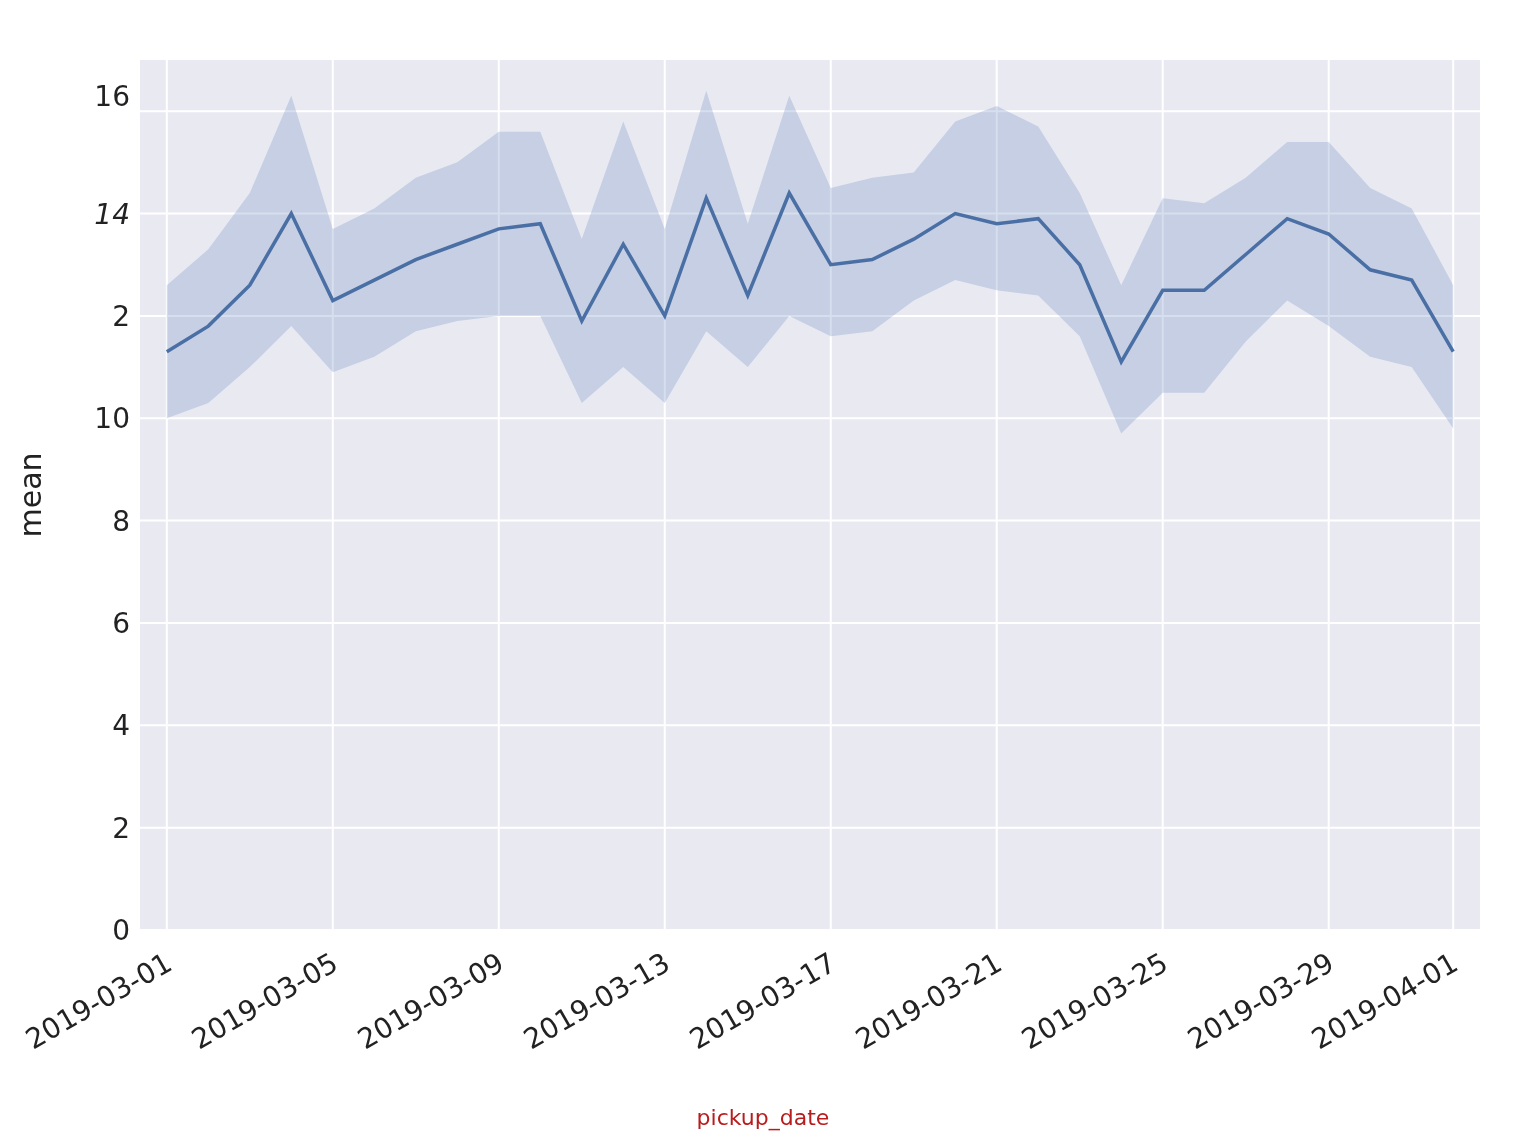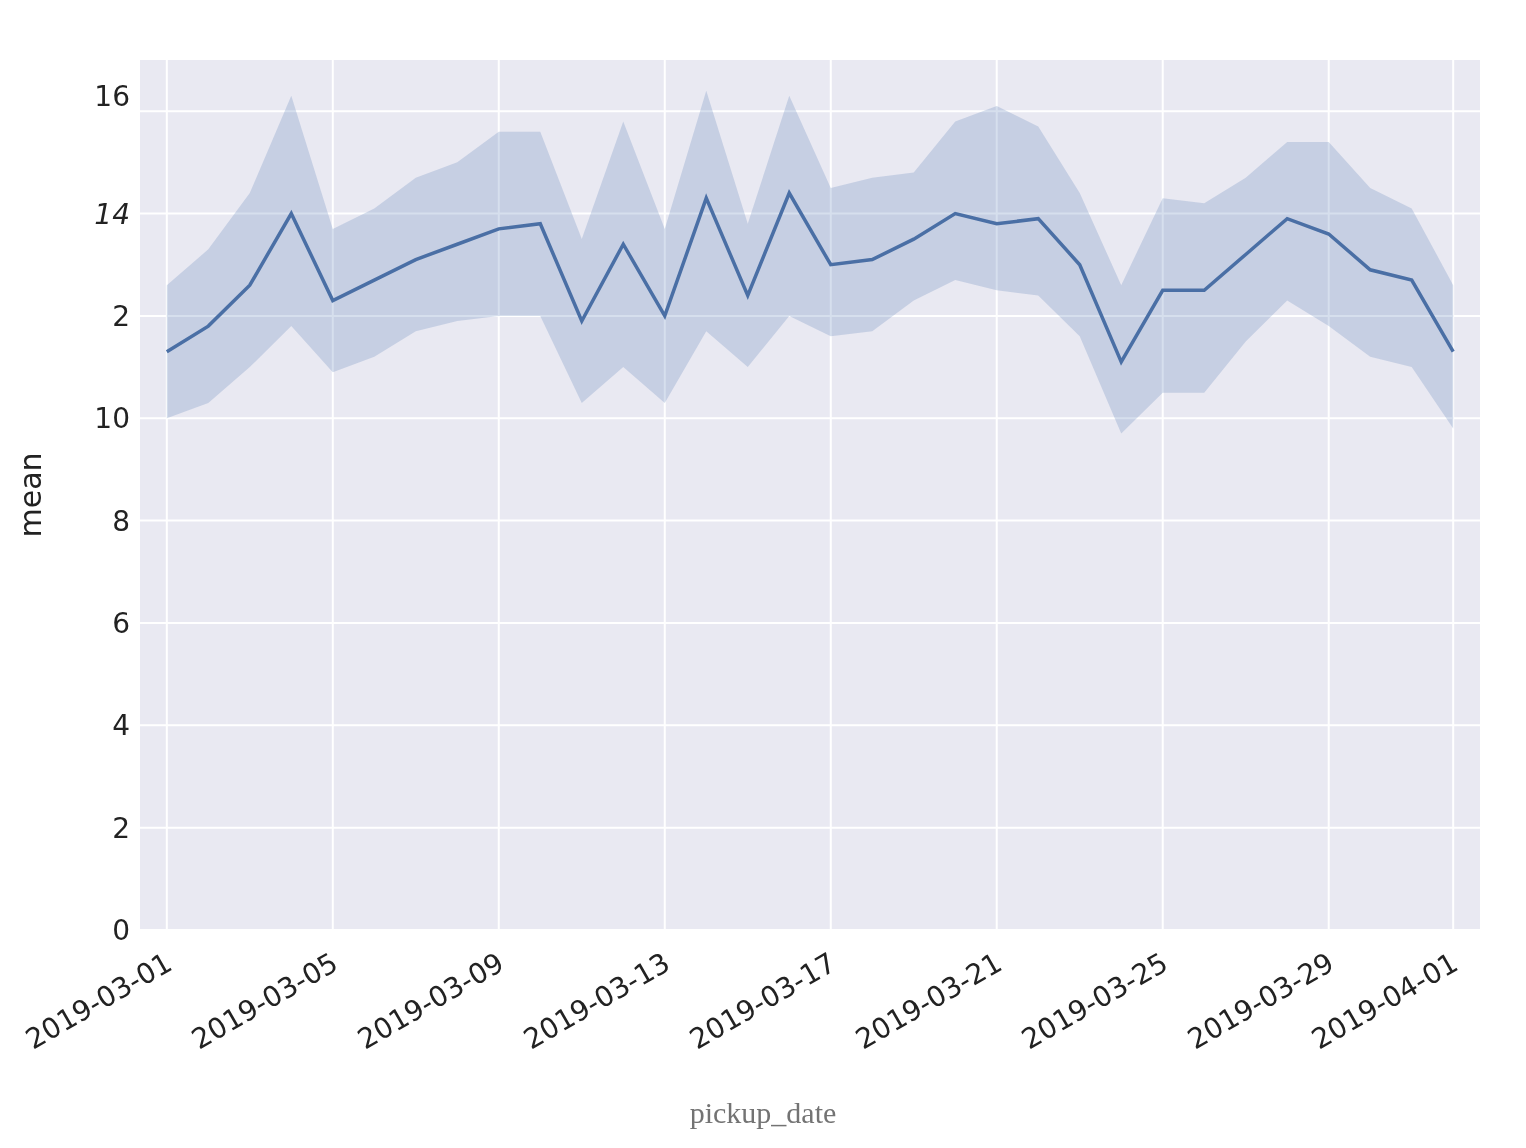--- a/index.html
+++ b/index.html
@@ -57,23 +57,22 @@
     transform-origin: left top;
     font-size: 30px;
     color: #222;
   }
   .x-axis-label {
     position: absolute;
     bottom: 18px;
     left: 0;
     width: 100%;
     text-align: center;
-    font-size: 30px;
-    color: #737373;
-    font-family: Liberation Serif, serif;
+    font-size: 22px;
+    color: #b91c1c;
   }
   svg.overlay {
     position: absolute;
     left: 0;
     top: 0;
     width: 100%;
     height: 100%;
     overflow: visible;
   }
 </style>

